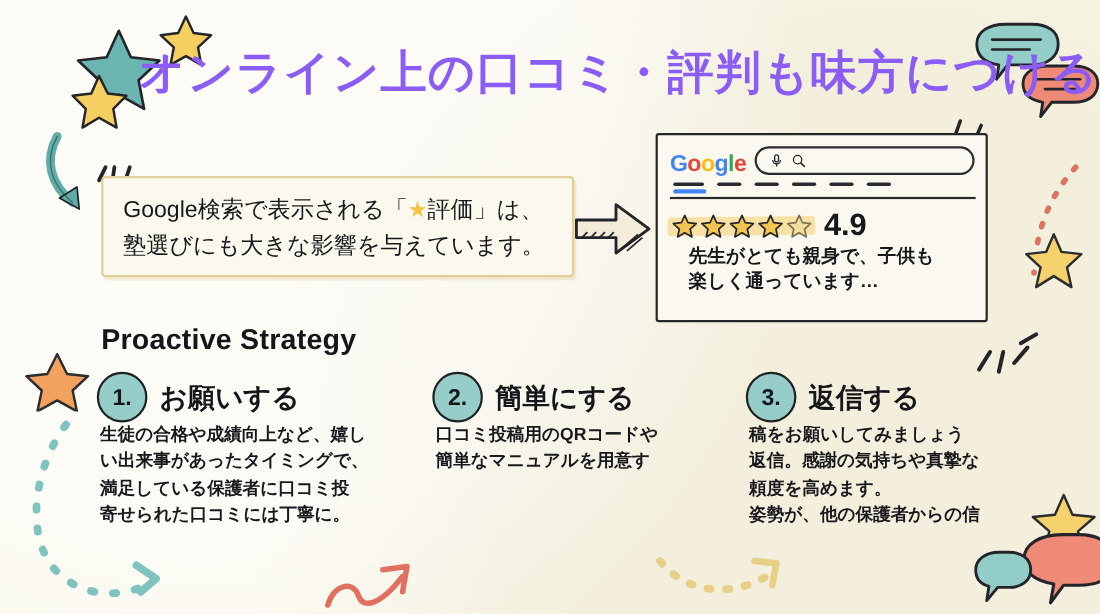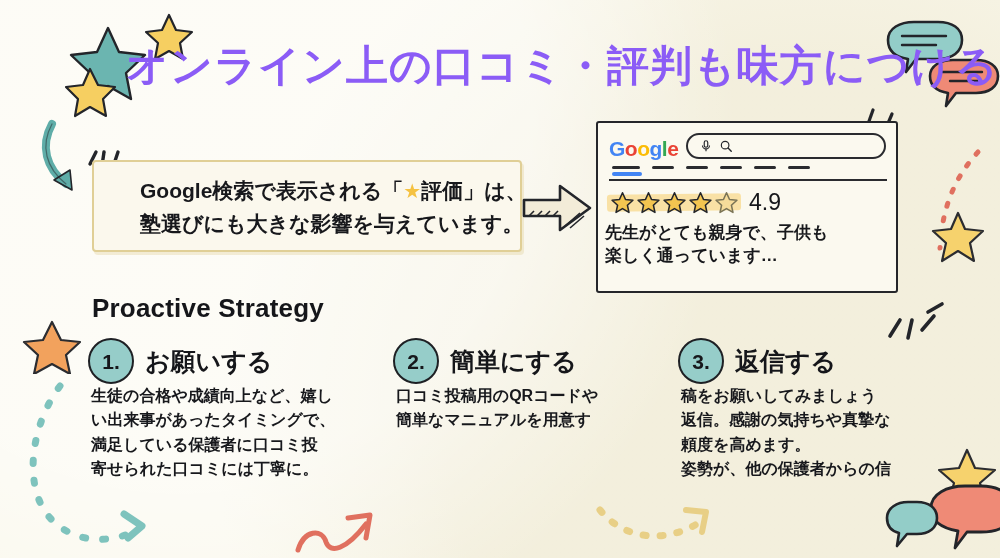--- a/index.html
+++ b/index.html
@@ -45,25 +45,24 @@
     left: 92px; top: 160px;
     width: 430px; height: 92px;
     background: #fbf8ed;
     border: 2px solid #e0cf96;
     border-radius: 4px;
     box-shadow: 2px 3px 0 rgba(224,207,150,0.35);
   }
   #callout-inner {
     padding: 13px 16px 0 18px;
     font-size: 21px;
-    font-weight: 700;
+    font-weight: 400;
     line-height: 1.55;
     color: #17181c;
     letter-spacing: 0px;
-    margin-left: 28px;
   }
   .callout-line { white-space: nowrap; }
   .inline-star { color: #f5c242; font-size: 20px; }
 
   
   #google-card {
     position: absolute;
     left: 596px; top: 121px;
     width: 302px; height: 172px;
     background: #fbf9ef;
@@ -124,23 +123,23 @@
   }
   #g-stars { position: relative; display: flex; gap: 1px; }
   #g-stars::before {
     content: ""; position: absolute;
     left: -3px; top: 4px; right: -2px; bottom: 4px;
     background: rgba(248,205,104,0.55);
     border-radius: 3px;
     transform: rotate(-0.6deg);
   }
   .star-svg { position: relative; width: 25px; height: 25px; }
-  #g-score { font-size: 23px; font-weight: 400; color: #16171b; margin-left: 4px; }
+  #g-score { font-size: 28px; font-weight: 700; color: #16171b; margin-left: 4px; }
   #g-review {
-    position: absolute; left: 7px; top: 98px;
+    position: absolute; left: 28px; top: 98px;
     width: 278px;
     font-size: 17px; font-weight: 700; line-height: 1.38; color: #17181c;
   }
   .g-review-line { white-space: nowrap; }
 
   
   #strategy-label {
     position: absolute;
     left: 92px; top: 293px;
     font-size: 26px; font-weight: 700;

